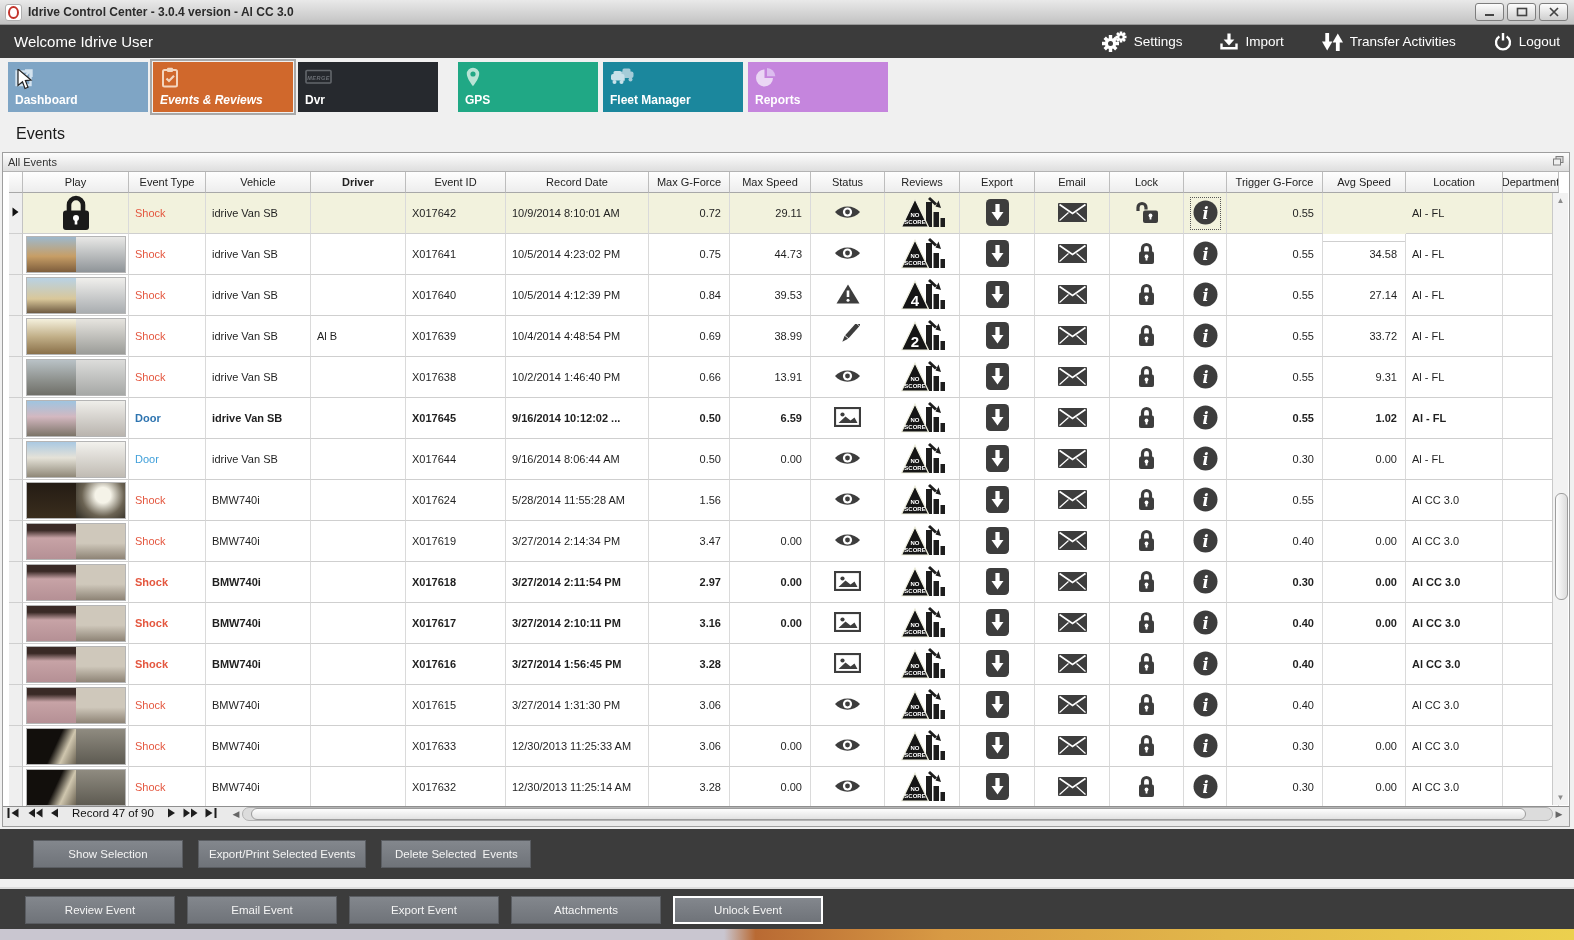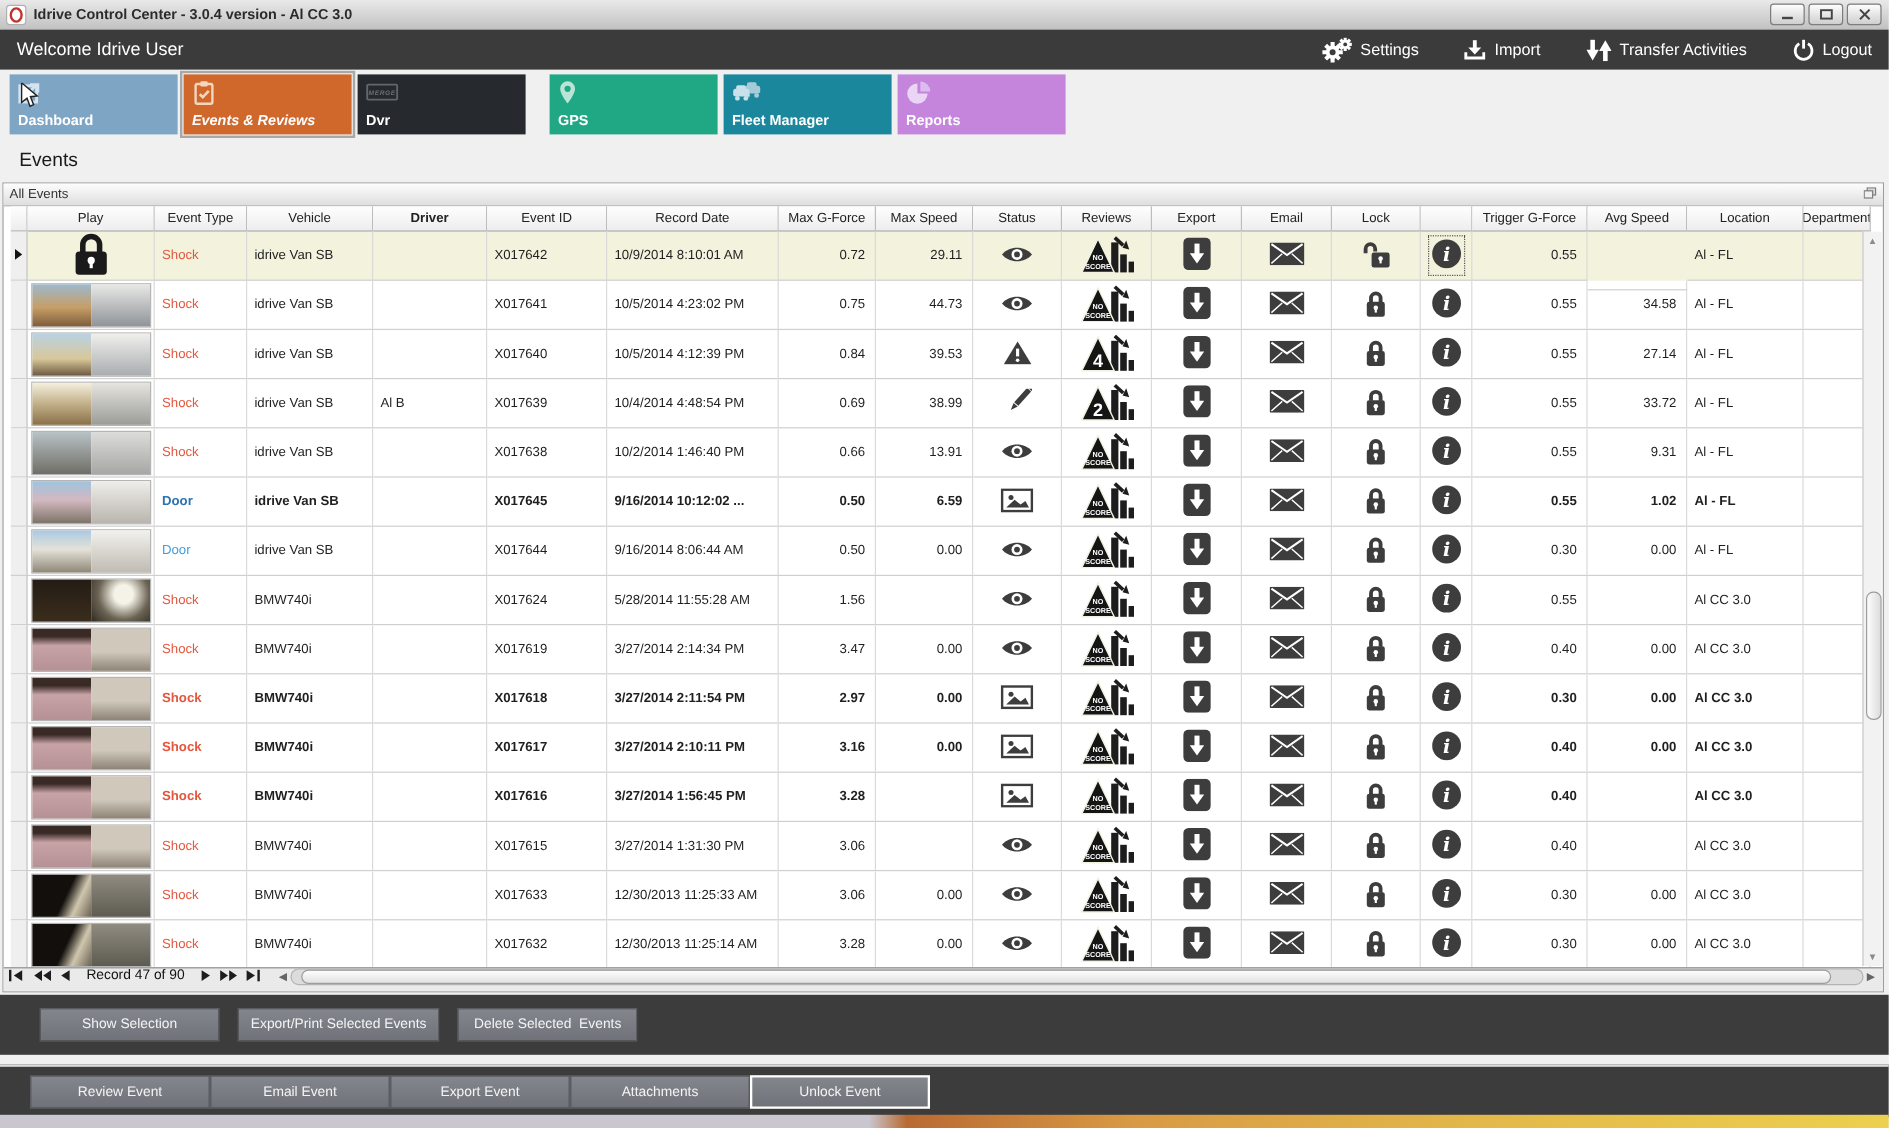--- a/index.html
+++ b/index.html
@@ -95,21 +95,21 @@
   .rec-text{font-size:11.5px;color:#111;margin:0 6px}
   .hscroll{flex:1;height:14px;position:relative;display:flex;align-items:center;margin-left:4px}
   .hs-arrow{font-size:9px;color:#666;width:12px;text-align:center}
   .hs-track{flex:1;height:12px;border:1px solid #b3b3b3;border-radius:7px;background:#dcdcdc;position:relative}
   .hs-thumb{position:absolute;top:0;bottom:0;left:8px;right:26px;border:1px solid #9d9d9d;border-radius:6px;
     background:linear-gradient(#fdfdfd,#e2e2e2)}
 
   
   .dark-panel{position:absolute;left:0;right:0;background:#3c3c3c;display:flex;align-items:center}
   .sel-panel{top:829px;height:50px;padding-left:33px;gap:15px}
-  .evt-panel{top:887px;height:42px;padding-left:25px;border-top:2px solid #dcdcdc}
+  .evt-panel{top:887px;height:42px;padding-left:25px;gap:12px;border-top:2px solid #dcdcdc}
   .dk-btn{height:28px;min-width:150px;padding:0 10px;box-sizing:border-box;display:flex;align-items:center;
     justify-content:center;background:linear-gradient(#83878d,#6f7379);border:1px solid #5a5d62;
     color:#f4f4f4;font-size:11.5px;cursor:pointer;white-space:pre}
   .dk-btn.focused{border:2px solid #fff}
   .bottom-strip{position:absolute;top:929px;left:0;right:0;height:11px;
     background:linear-gradient(90deg,#c9c6d0 0%,#c9c6d0 46%,#b96a33 48%,#d89a44 60%,#e2b84a 78%,#ecd04e 100%)}
 </style>
 </head>
 <body>
 

